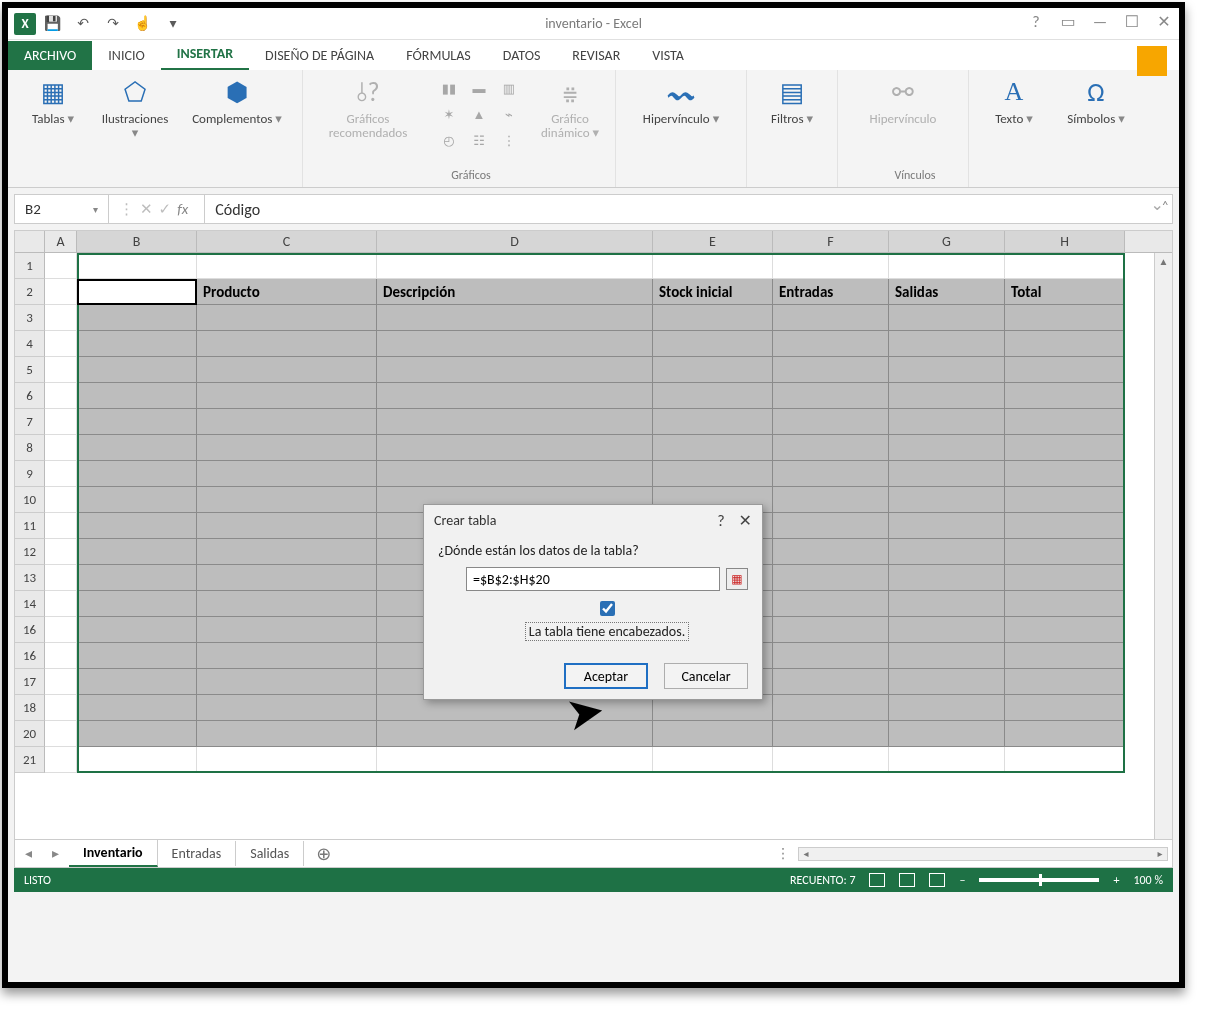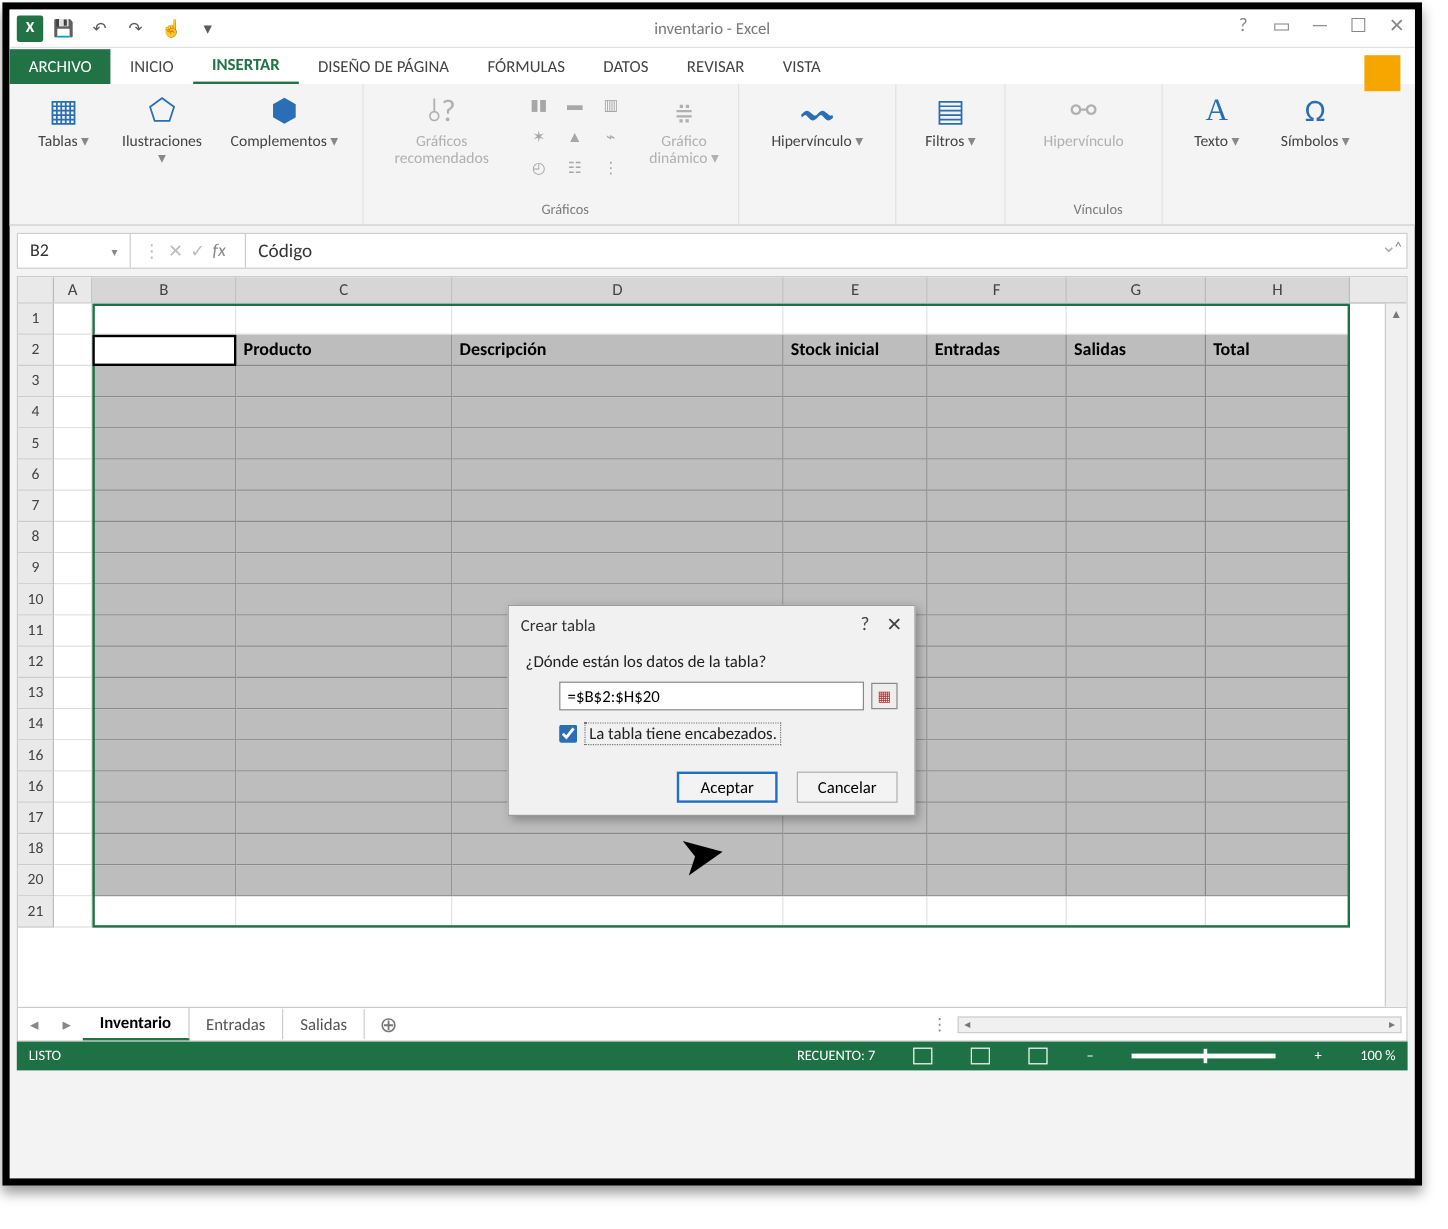--- a/index.html
+++ b/index.html
@@ -55,32 +55,32 @@
 .vscroll .arrow { height:18px; text-align:center; color:#777; font-size:10px; line-height:18px; }
 .sheet-tabs { display:flex; align-items:center; height:28px; background:#fff; margin:0 6px; border:1px solid #ccc; border-top:none; font-size:14px; }
 .sheet-tabs .nav { padding:0 10px; color:#888; }
 .stab { padding:4px 14px; border-right:1px solid #ccc; color:#555; }
 .stab.active { color:#000000; font-weight:600; border-bottom:2px solid #217346; }
 .stab-add { padding:0 12px; font-size:18px; color:#777; }
 .hscroll { flex:1; display:flex; align-items:center; justify-content:flex-end; }
 .hscroll .track { width:370px; height:14px; background:#f0f0f0; border:1px solid #ccc; margin-right:4px; display:flex; }
 .hscroll .track .arrow{ width:14px;text-align:center;color:#777;font-size:10px;line-height:12px;}
 .statusbar { height:24px; background:#1e7145; color:#fff; display:flex; align-items:center; font-size:12px; padding:0 10px; margin:0 6px; justify-content:space-between; }
-.statusbar .right { display:flex; gap:32px; align-items:center; }
+.statusbar .right { display:flex; gap:14px; align-items:center; }
 .statusbar .view-ico { width:16px; height:14px; border:1px solid #fff; }
 .zoom-slider { width:120px; height:4px; background:#fff; position:relative; }
 .zoom-slider::before { content:""; position:absolute; left:50%; top:-4px; width:3px; height:12px; background:#fff; }
 .dialog { position:absolute; left:415px; top:496px; width:340px; background:#f1f1f1; border:1px solid #9a9a9a; box-shadow:3px 3px 8px rgba(0,0,0,.3); padding:0; }
 .dlg-title { display:flex; align-items:center; justify-content:space-between; padding:6px 10px; font-size:14px; color:#333; }
 .dlg-title .tctrls { display:flex; gap:14px; color:#444; font-size:16px; }
 .dlg-body { padding:6px 14px 12px; font-size:14px; color:#222; }
 .dlg-input-row { display:flex; align-items:center; gap:6px; margin:8px 0 10px 28px; }
 .dlg-input { flex:1; border:1px solid #888; background:#fff; padding:3px 6px; font-size:14px; height:24px; }
 .range-btn { width:22px; height:22px; border:1px solid #888; background:#eee; display:flex; align-items:center; justify-content:center; font-size:12px; color:#c22; }
-.dlg-check { display:flex; align-items:center; gap:6px; margin-left:28px; }
+.dlg-check { display:flex; align-items:center; gap:6px; margin-left:28px;flex-direction:column; }
 .dlg-check input { width:15px; height:15px; accent-color:#2a6fb5; }
 .dlg-check label { border:1px dotted #777; padding:0 3px; }
 .dlg-buttons { display:flex; justify-content:flex-end; gap:16px; padding:10px 14px; }
 .dlg-btn { min-width:84px; height:26px; background:#f3f3f3; border:1px solid #adadad; font-size:14px; }
 .dlg-btn.primary { border:2px solid #1f6fc3; }
 .cursor { position:absolute; left:558px; top:676px; font-size:46px; color:#000; transform:rotate(-10deg); pointer-events:none; }
 </style>
 </head>
 <body>
 

